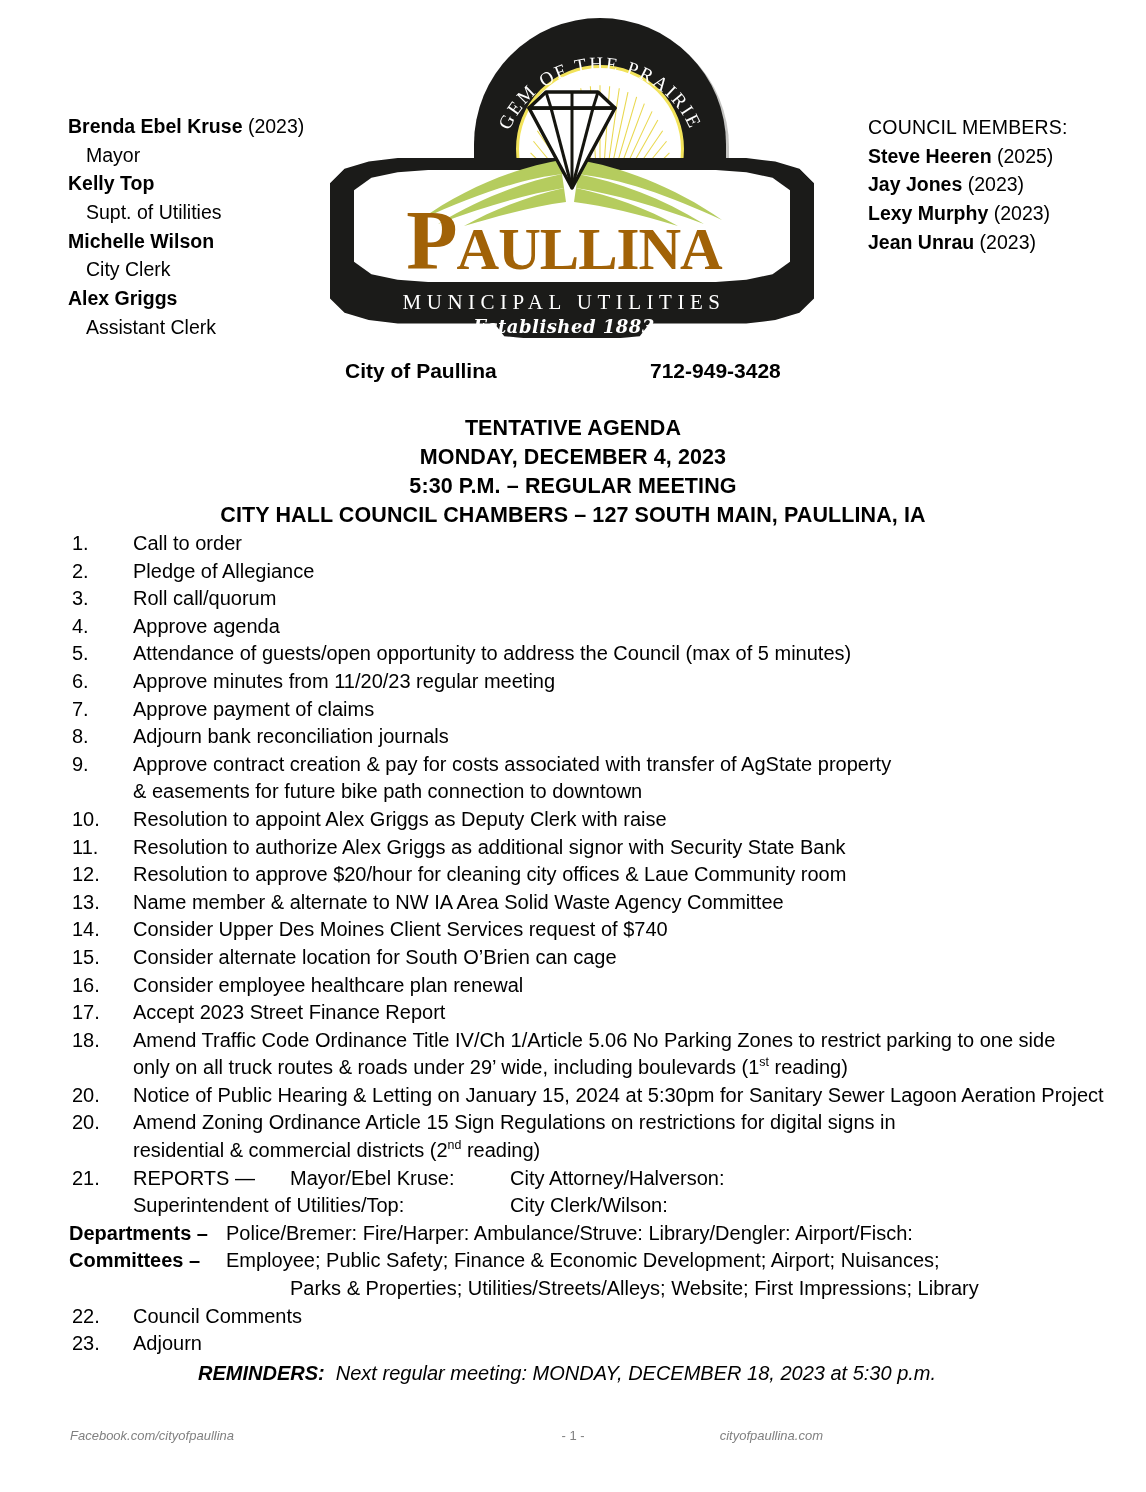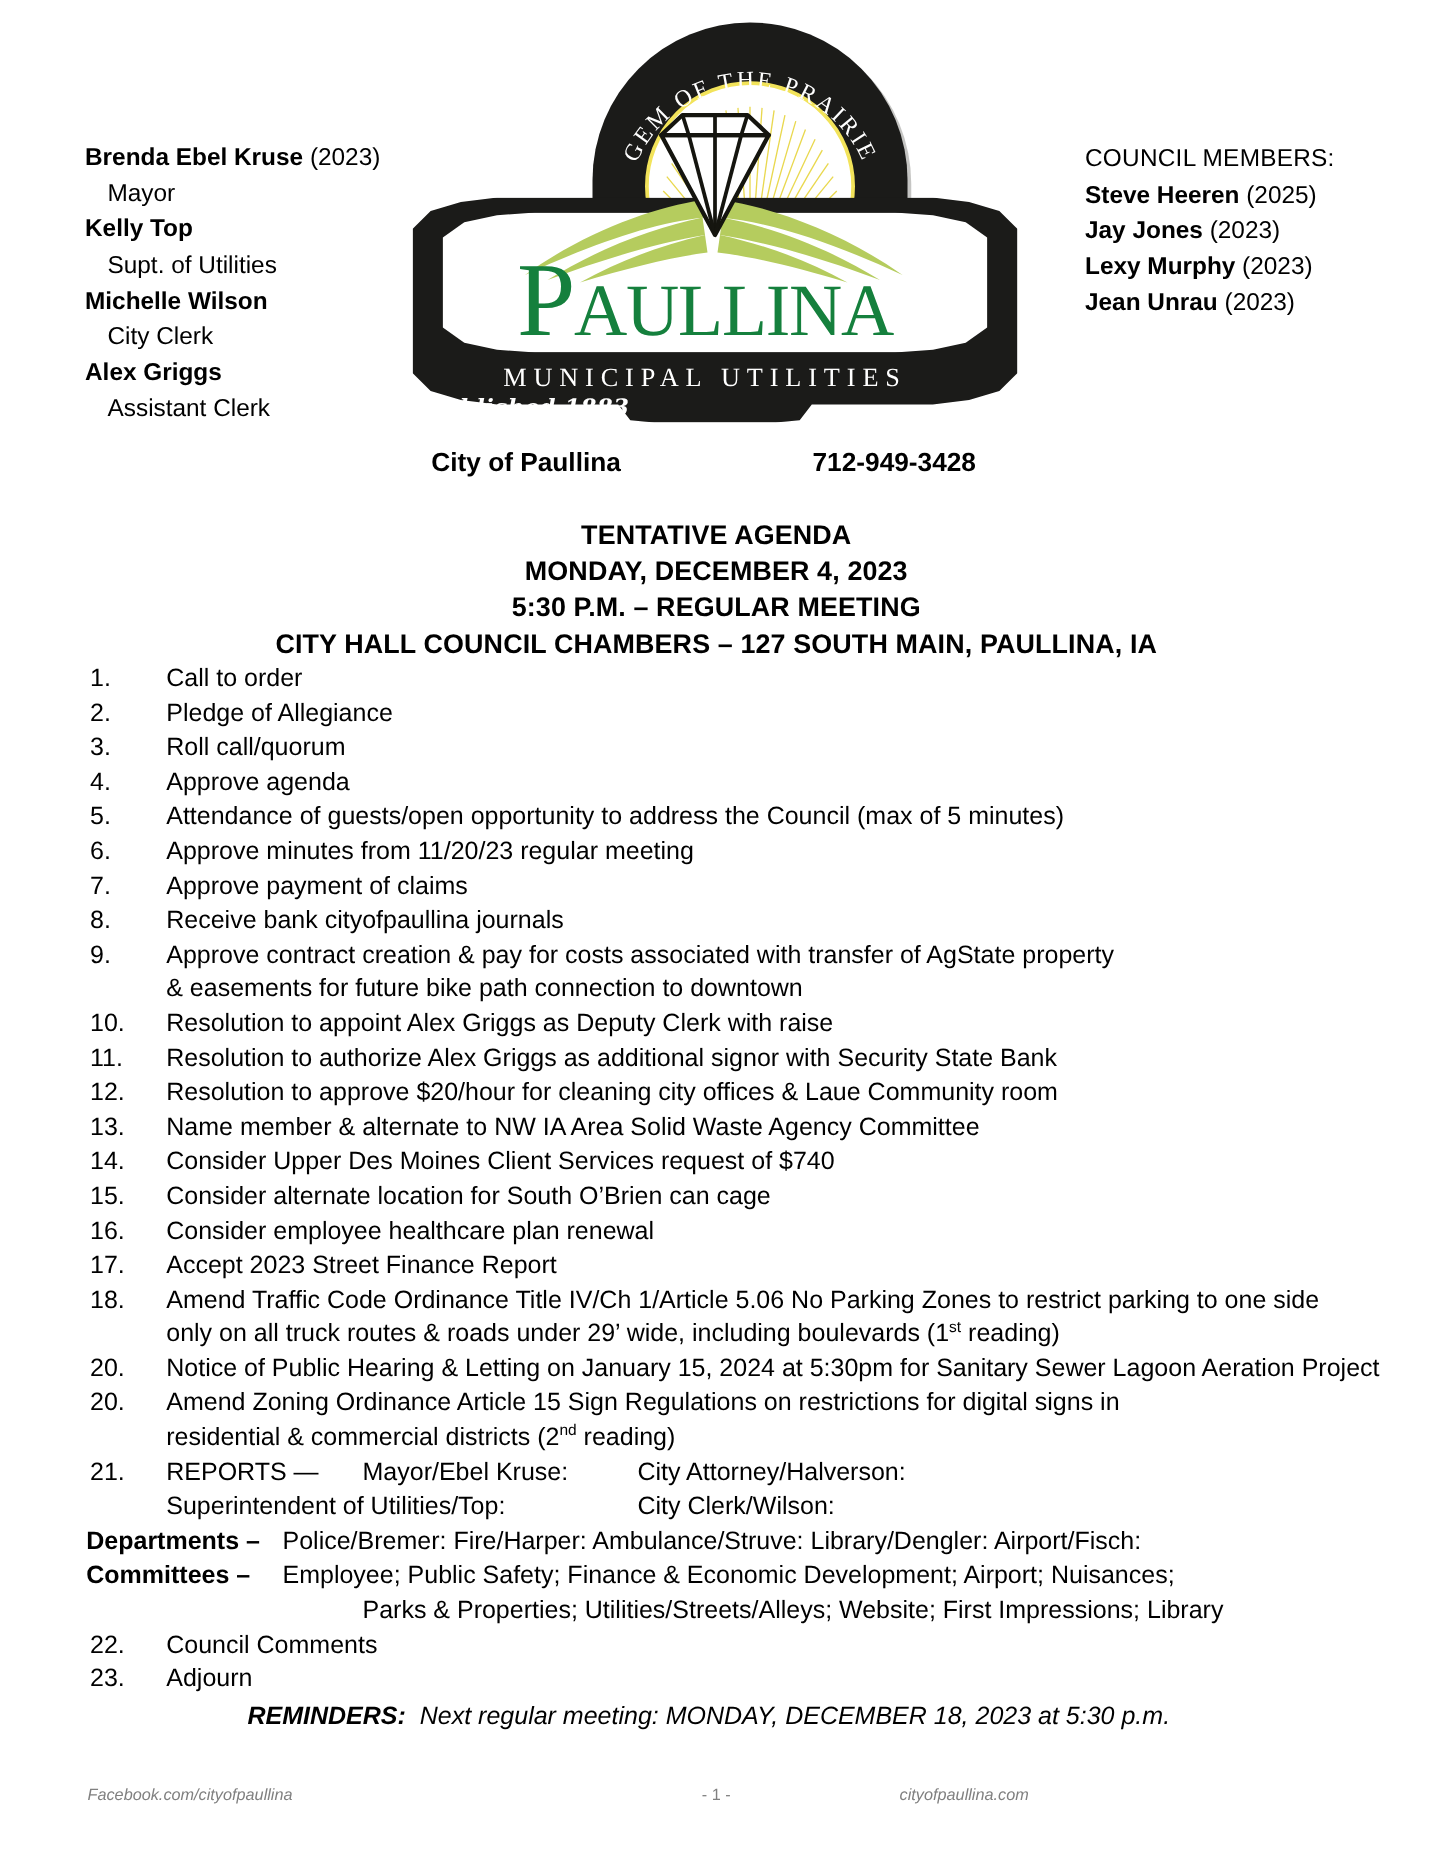--- a/index.html
+++ b/index.html
@@ -114,43 +114,44 @@
     z-index: 2;
   }
   .grass { position: absolute; left: 90px; top: 138px; width: 320px; height: 72px; z-index: 3; }
 
   .paullina-word {
     position: absolute;
     left: 0; top: 182px;
     width: 484px;
     text-align: center;
     font-family: "Liberation Serif", serif;
-    font-weight: normal;
+    font-weight: bold;
     font-size: 84px;
     line-height: 82px;
-    color: #15803d;
+    color: #a16207;
     letter-spacing: -1px;
     z-index: 5;
     font-variant: small-caps;
   }
   .municipal-word {
     position: absolute;
     left: 0; top: 272px;
     width: 484px;
     text-align: center;
     font-family: "Liberation Serif", serif;
     font-size: 21px;
     letter-spacing: 5.5px;
     color: #ffffff;
     z-index: 6;
   }
   .established-word {
     position: absolute;
     left: 0; top: 298px;
     width: 484px;
+    text-align: center;
     font-family: "DejaVu Serif", serif;
     font-style: italic;
     font-weight: bold;
     font-size: 18px;
     letter-spacing: .5px;
     color: #ffffff;
     z-index: 6;
   }
 
   
@@ -378,21 +379,21 @@
       <div class="item">
         <span class="num">6.</span>
         <span class="txt">Approve minutes from 11/20/23 regular meeting</span>
       </div>
       <div class="item">
         <span class="num">7.</span>
         <span class="txt">Approve payment of claims</span>
       </div>
       <div class="item">
         <span class="num">8.</span>
-        <span class="txt">Receive bank cityofpaullina journals</span>
+        <span class="txt">Adjourn bank reconciliation journals</span>
       </div>
       <div class="item">
         <span class="num">9.</span>
         <span class="txt">Approve contract creation &amp; pay for costs associated with transfer of AgState property</span>
       </div>
       <div class="cont">&amp; easements for future bike path connection to downtown</div>
       <div class="item">
         <span class="num">10.</span>
         <span class="txt">Resolution to appoint Alex Griggs as Deputy Clerk with raise</span>
       </div>

